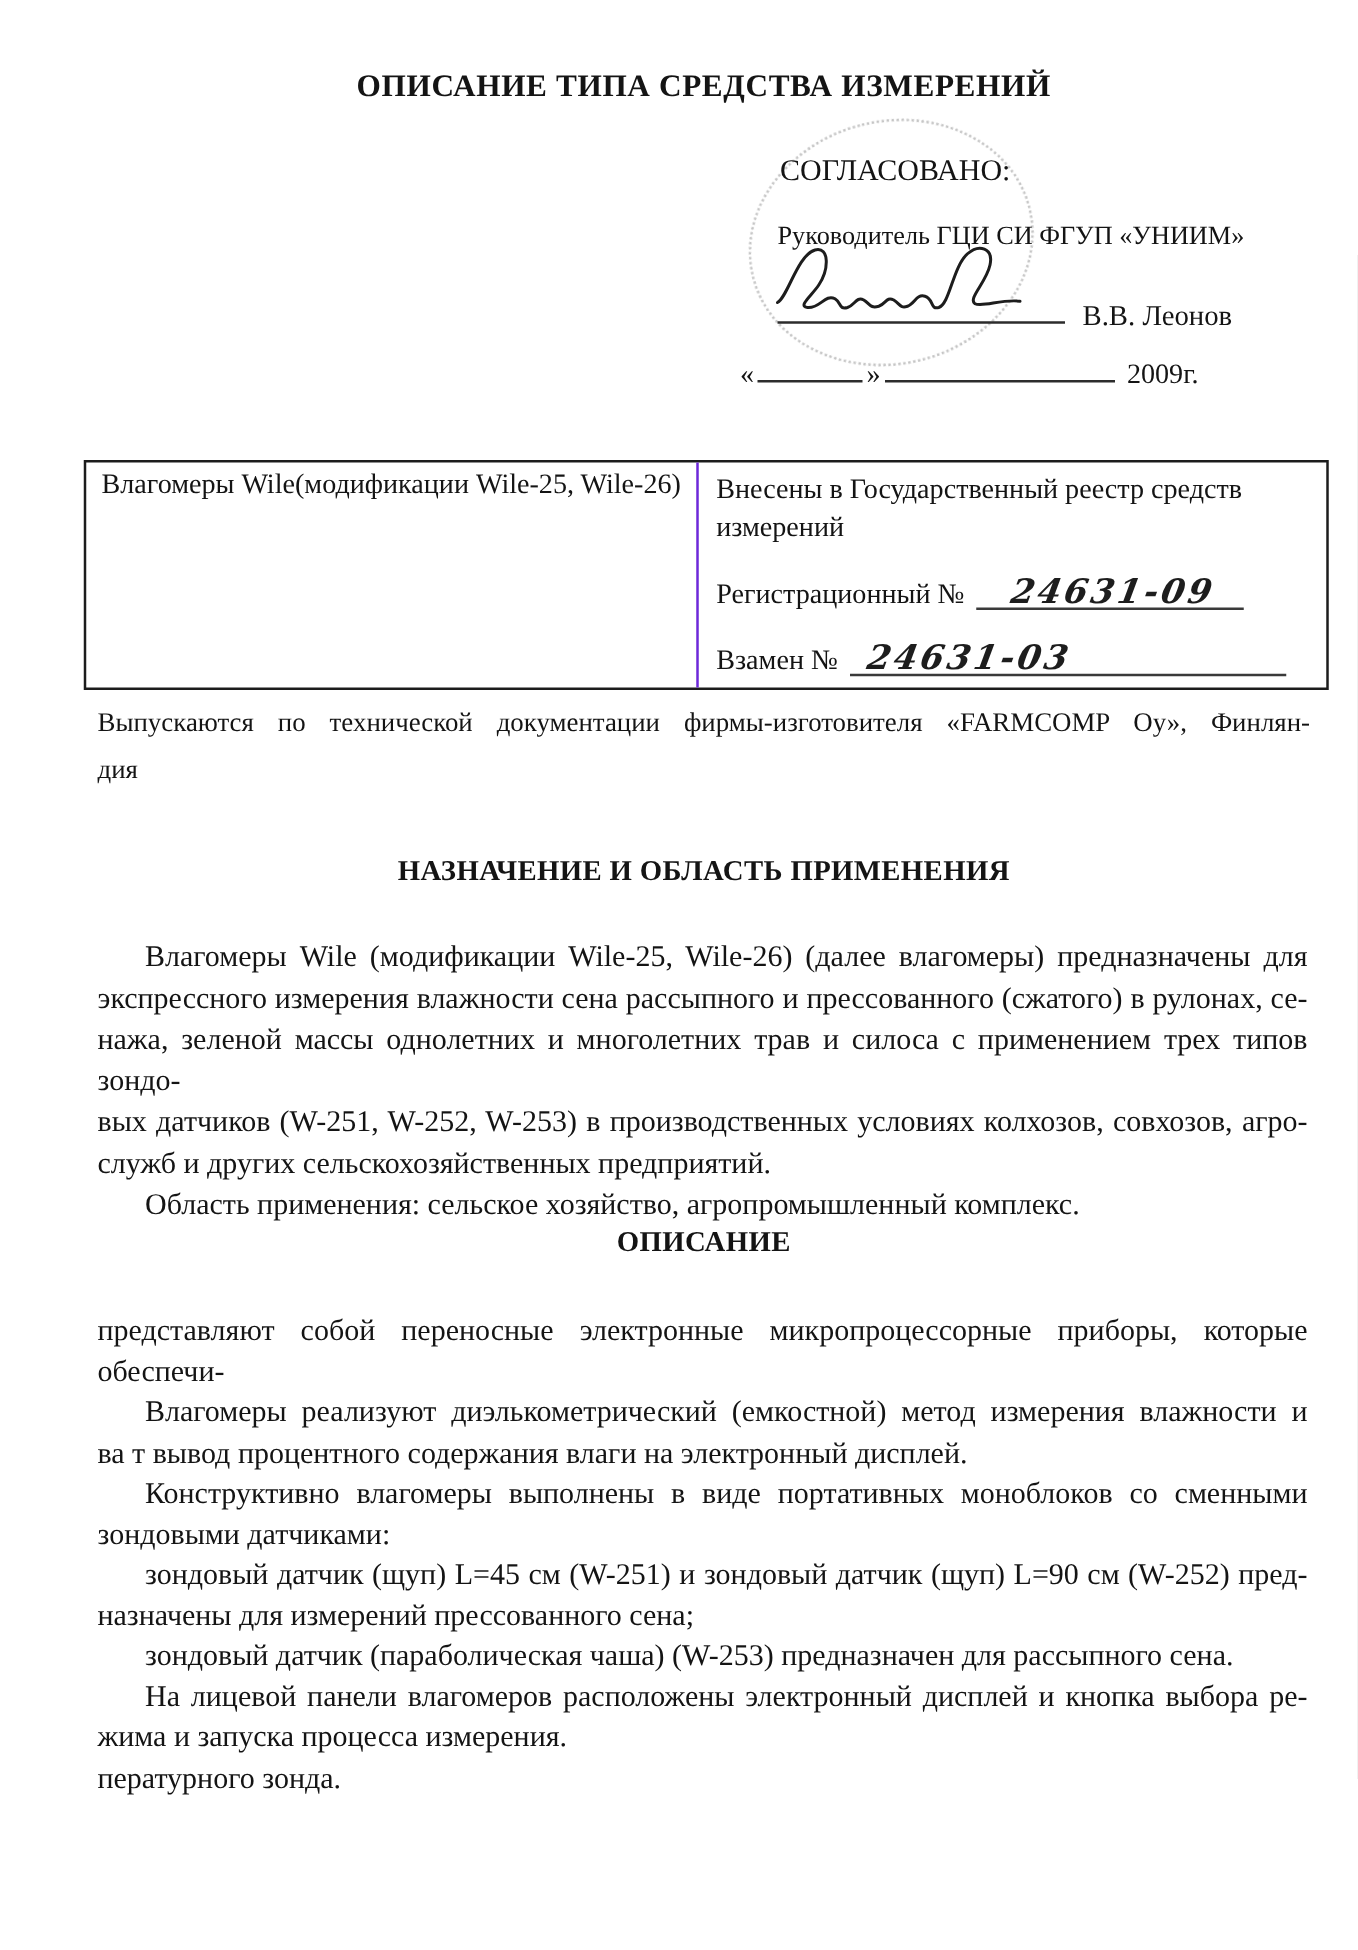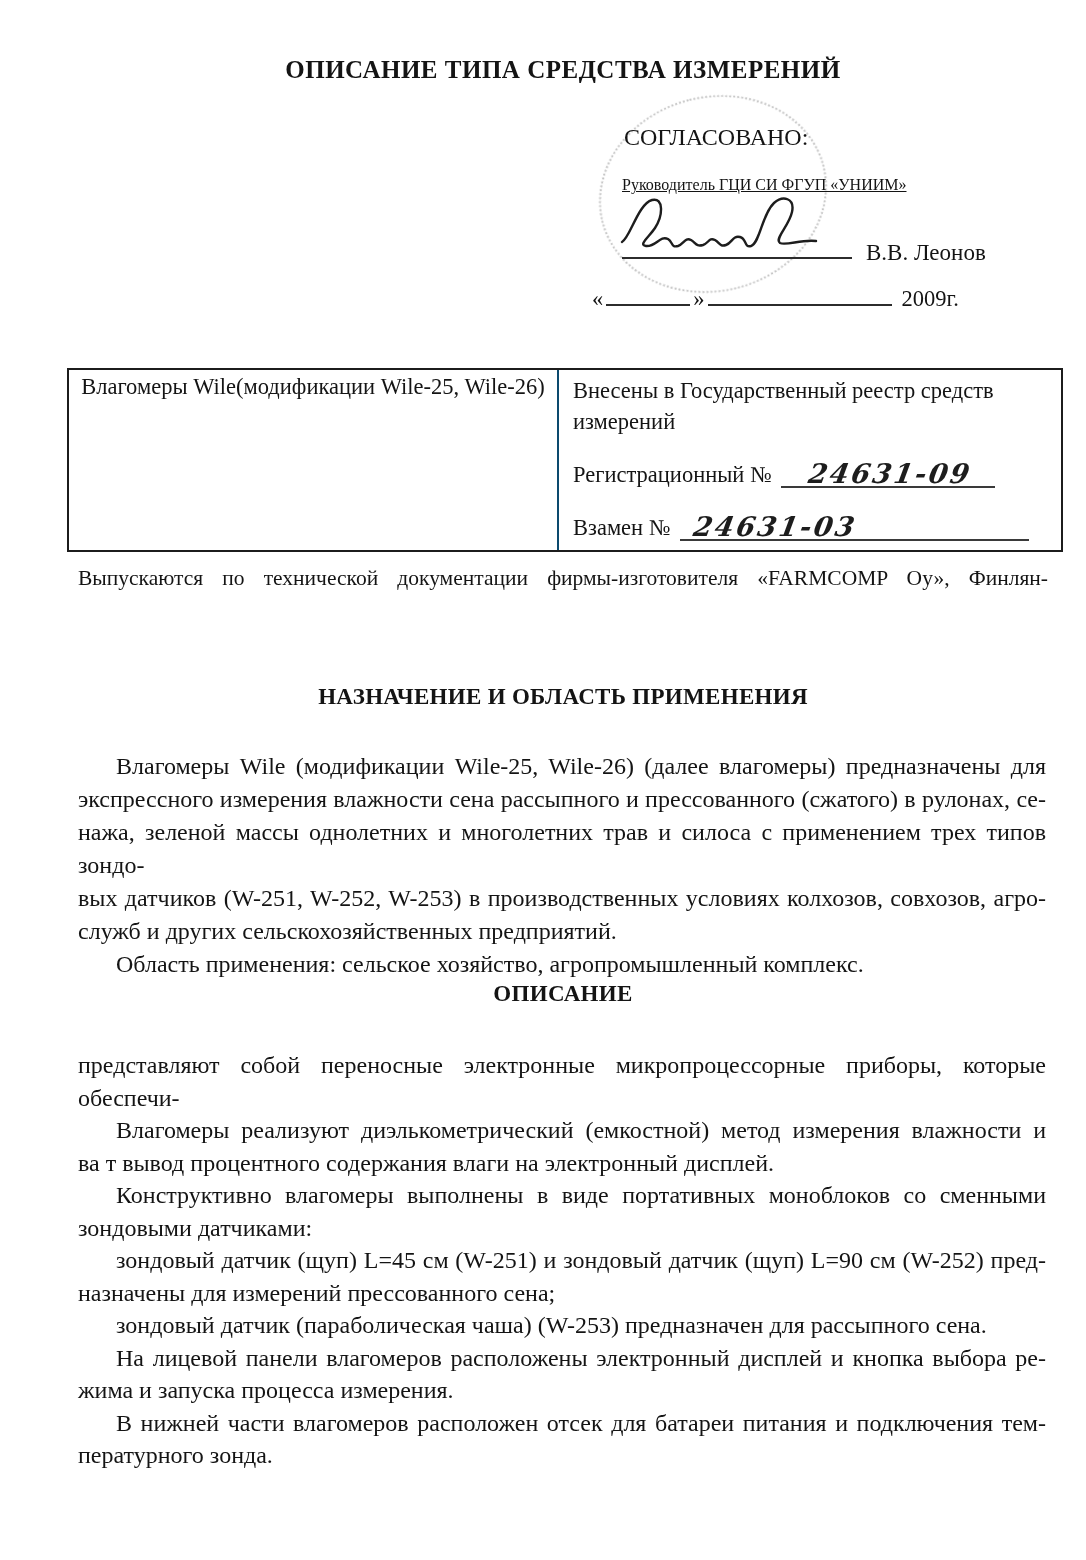--- a/index.html
+++ b/index.html
@@ -23,21 +23,21 @@
   .doc-title{left:78px;top:56px;width:970px;font-size:25px;letter-spacing:.5px;}
   
   .stamp{
     left:598px;top:96px;width:226px;height:192px;
     border:2px dotted rgba(135,135,135,.48);
     border-radius:50%;
     transform:rotate(-14deg);
     filter:blur(.3px);
   }
   .agreed{left:624px;top:124px;font-size:24px;}
-  .approver{left:622px;top:176px;font-size:16px;text-decoration:underline;}
+  .approver{left:622px;top:176px;font-size:21px;}
   .sig-wrap{left:616px;top:190px;width:240px;height:72px;}
   .sig-underline{left:622px;top:257px;width:230px;border-top:2px solid #2c2c2c;}
   .signer{left:866px;top:230px;font-size:23px;margin-top:10px;}
   .date-row{left:592px;top:286px;font-size:22.5px;white-space:nowrap;}
   .blank{
     display:inline-block;border-bottom:2px solid #2c2c2c;
     height:18px;vertical-align:baseline;margin:0 3px;
   }
   .blank.day{width:84px;}
   .blank.month{width:184px;margin-right:10px;}
@@ -46,21 +46,21 @@
     left:67px;top:368px;width:996px;height:184px;
     border:2.5px solid #1c1c1c;
     display:flex;box-sizing:border-box;
   }
   .cell-left{
     width:488px;box-sizing:border-box;
     display:flex;flex-direction:row;justify-content:center;
     text-align:center;font-size:22.5px;line-height:34px;
   }
   .cell-right{
-    flex:1;border-left:2px solid #0c4a6e;
+    flex:1;border-left:2px solid #6d28d9;
     padding:5px 14px 0 14px;box-sizing:border-box;
     font-size:22.5px;
   }
   .rline{line-height:31px;}
   .fill-row{display:flex;align-items:flex-end;height:36px;}
   .fill-row.reg{margin-top:15px;}
   .fill-row.rep{margin-top:17px;}
   .fill{
     flex:1;border-bottom:2px solid #3a3a3a;
     position:relative;margin-left:10px;height:100%;
@@ -128,20 +128,21 @@
         <span>Взамен №</span>
         <span class="fill">
             <span class="hand">24631-03</span>
           </span>
       </div>
     </div>
   </div>
 
   <div class="abs issued">
     <div class="jline">Выпускаются по технической документации фирмы-изготовителя «FARMCOMP Оу», Финлян-</div>
+    <div>дия</div>
   </div>
 
   <div class="abs h-purpose center b">НАЗНАЧЕНИЕ И ОБЛАСТЬ ПРИМЕНЕНИЯ</div>
   <div class="abs body-block purpose-block">
     <div class="jline ind">Влагомеры Wile (модификации Wile-25, Wile-26) (далее влагомеры) предназначены для</div>
     <div class="jline">экспрессного измерения влажности сена рассыпного и прессованного (сжатого) в рулонах, се-</div>
     <div class="jline">нажа, зеленой массы однолетних и многолетних трав и силоса с применением трех типов зондо-</div>
     <div class="jline">вых датчиков (W-251, W-252, W-253) в производственных условиях колхозов, совхозов, агро-</div>
     <div>служб и других сельскохозяйственных предприятий.</div>
     <div class="ind">Область применения: сельское хозяйство, агропромышленный комплекс.</div>
@@ -152,17 +153,16 @@
     <div class="jline">представляют собой переносные электронные микропроцессорные приборы, которые обеспечи-</div>
     <div class="jline ind">Влагомеры реализуют диэлькометрический (емкостной) метод измерения влажности и</div>
     <div>ва т вывод процентного содержания влаги на электронный дисплей.</div>
     <div class="jline ind">Конструктивно влагомеры выполнены в виде портативных моноблоков со сменными</div>
     <div>зондовыми датчиками:</div>
     <div class="jline ind">зондовый датчик (щуп) L=45 см (W-251) и зондовый датчик (щуп) L=90 см (W-252) пред-</div>
     <div>назначены для измерений прессованного сена;</div>
     <div class="ind">зондовый датчик (параболическая чаша) (W-253) предназначен для рассыпного сена.</div>
     <div class="jline ind">На лицевой панели влагомеров расположены электронный дисплей и кнопка выбора ре-</div>
     <div>жима и запуска процесса измерения.</div>
-    <div class="jline ind">В нижней части влагомеров расположен отсек для батареи питания и подключения тем-</div>
     <div>пературного зонда.</div>
   </div>
 
 </div>
 
 </body></html>

